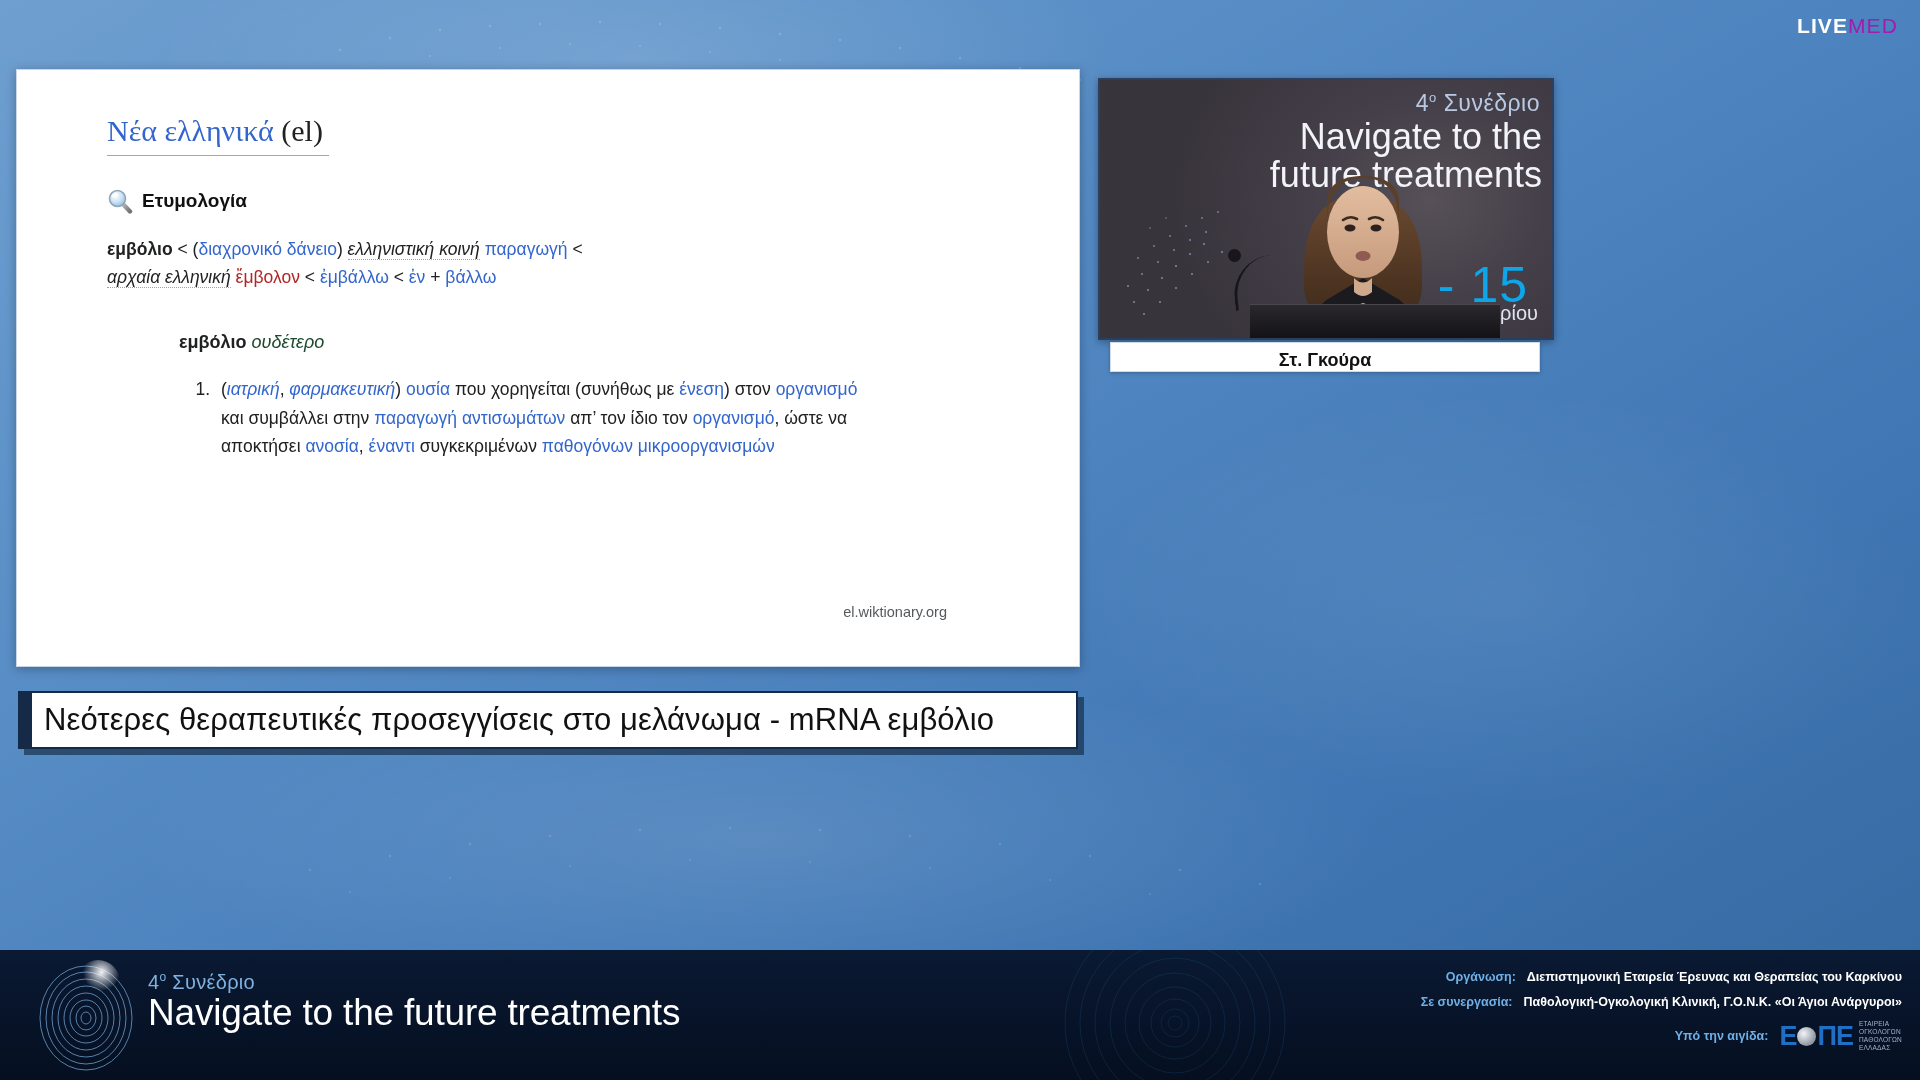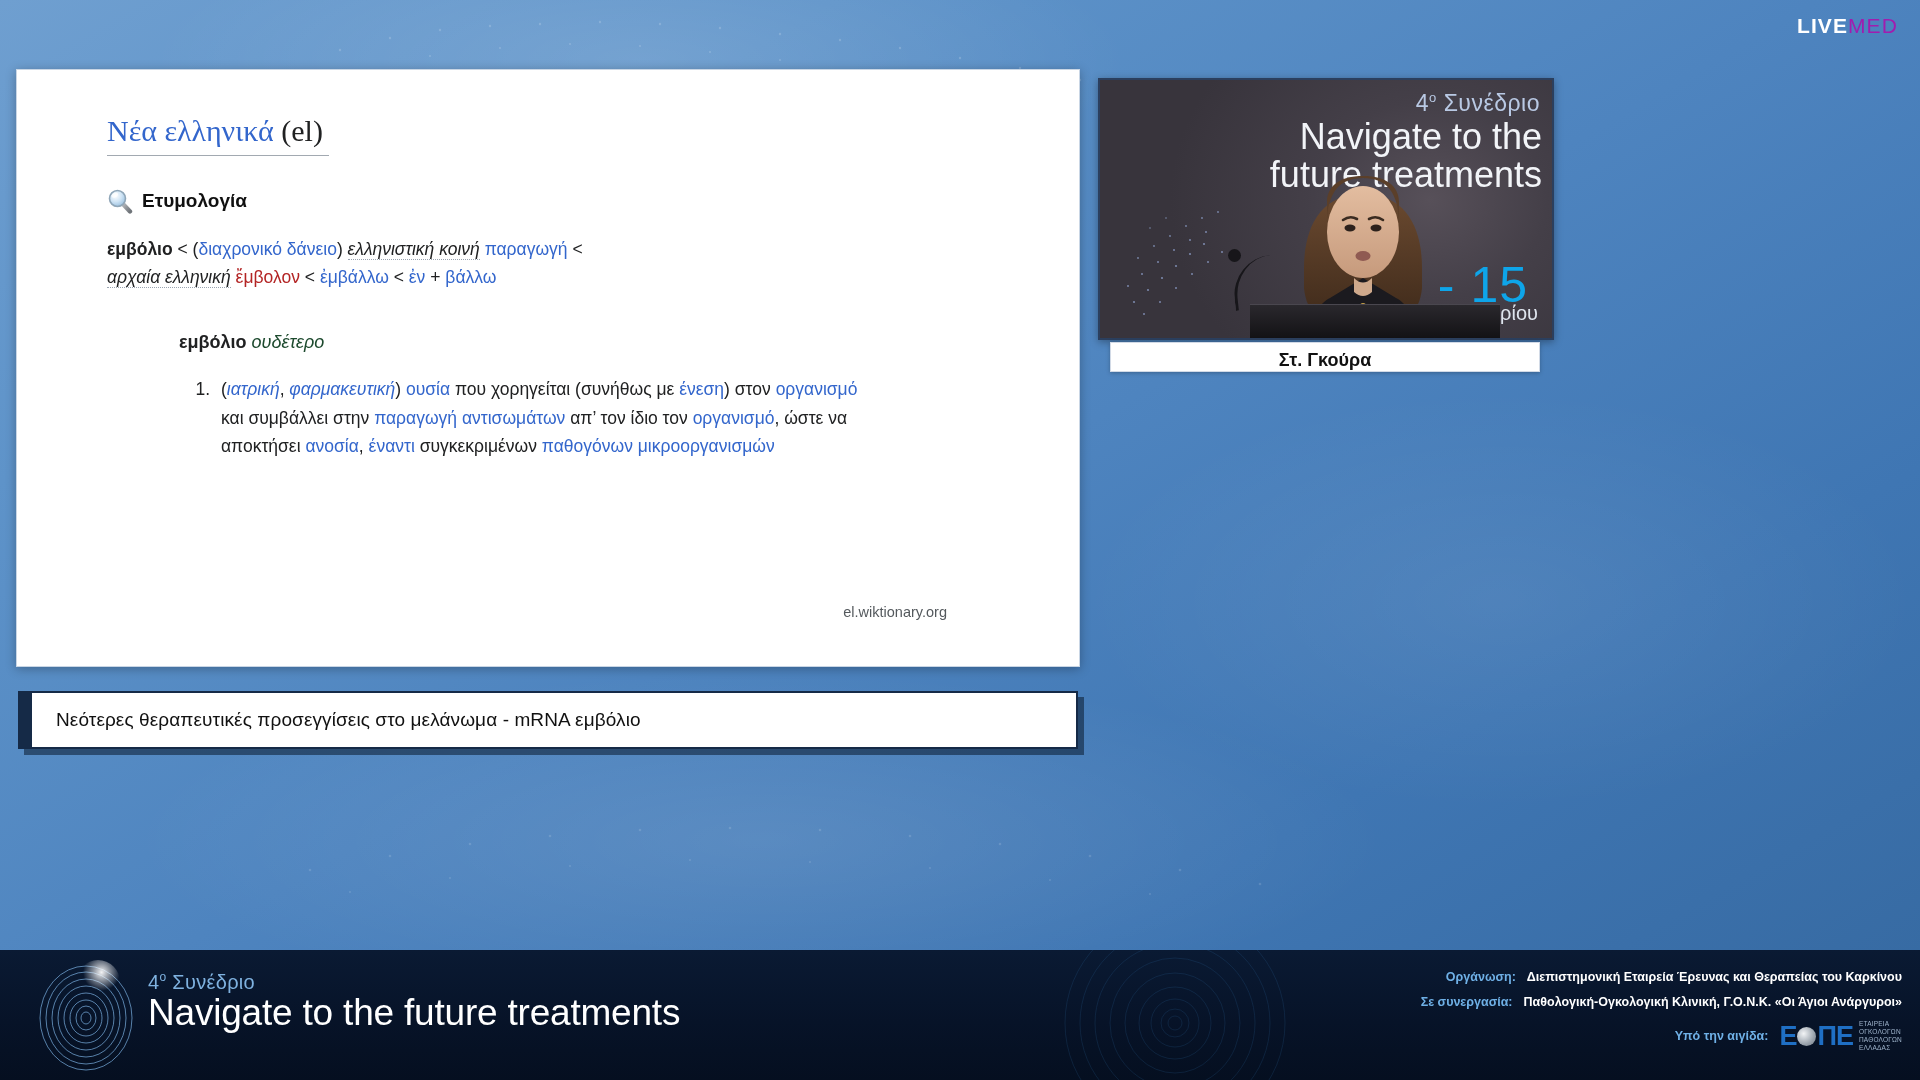--- a/index.html
+++ b/index.html
@@ -143,21 +143,21 @@
     position: absolute; left: 18px; top: 691px; width: 1060px; height: 58px;
     background: #ffffff;
     border-left: 14px solid #152a47;
     border-top: 2px solid #152a47;
     border-bottom: 2px solid #152a47;
     border-right: 2px solid #152a47;
     display: flex; align-items: center;
     box-shadow: 6px 6px 0 rgba(10,25,45,0.55);
   }
   .title-bar span {
-    padding-left: 24px; font-size: 19px; color: #111; letter-spacing: .1px;
+    padding-left: 12px; font-size: 31px; color: #111; letter-spacing: .1px;
     white-space: nowrap;
   }
 
   
   .footer {
     position: absolute; left: 0; bottom: 0; width: 1920px; height: 130px;
     background: linear-gradient(180deg, #0a1a33 0%, #071328 55%, #050f20 100%);
     overflow: hidden;
   }
   .footer-rings { position: absolute; left: 1060px; top: -42px; width: 230px; height: 230px; opacity: .55; }

